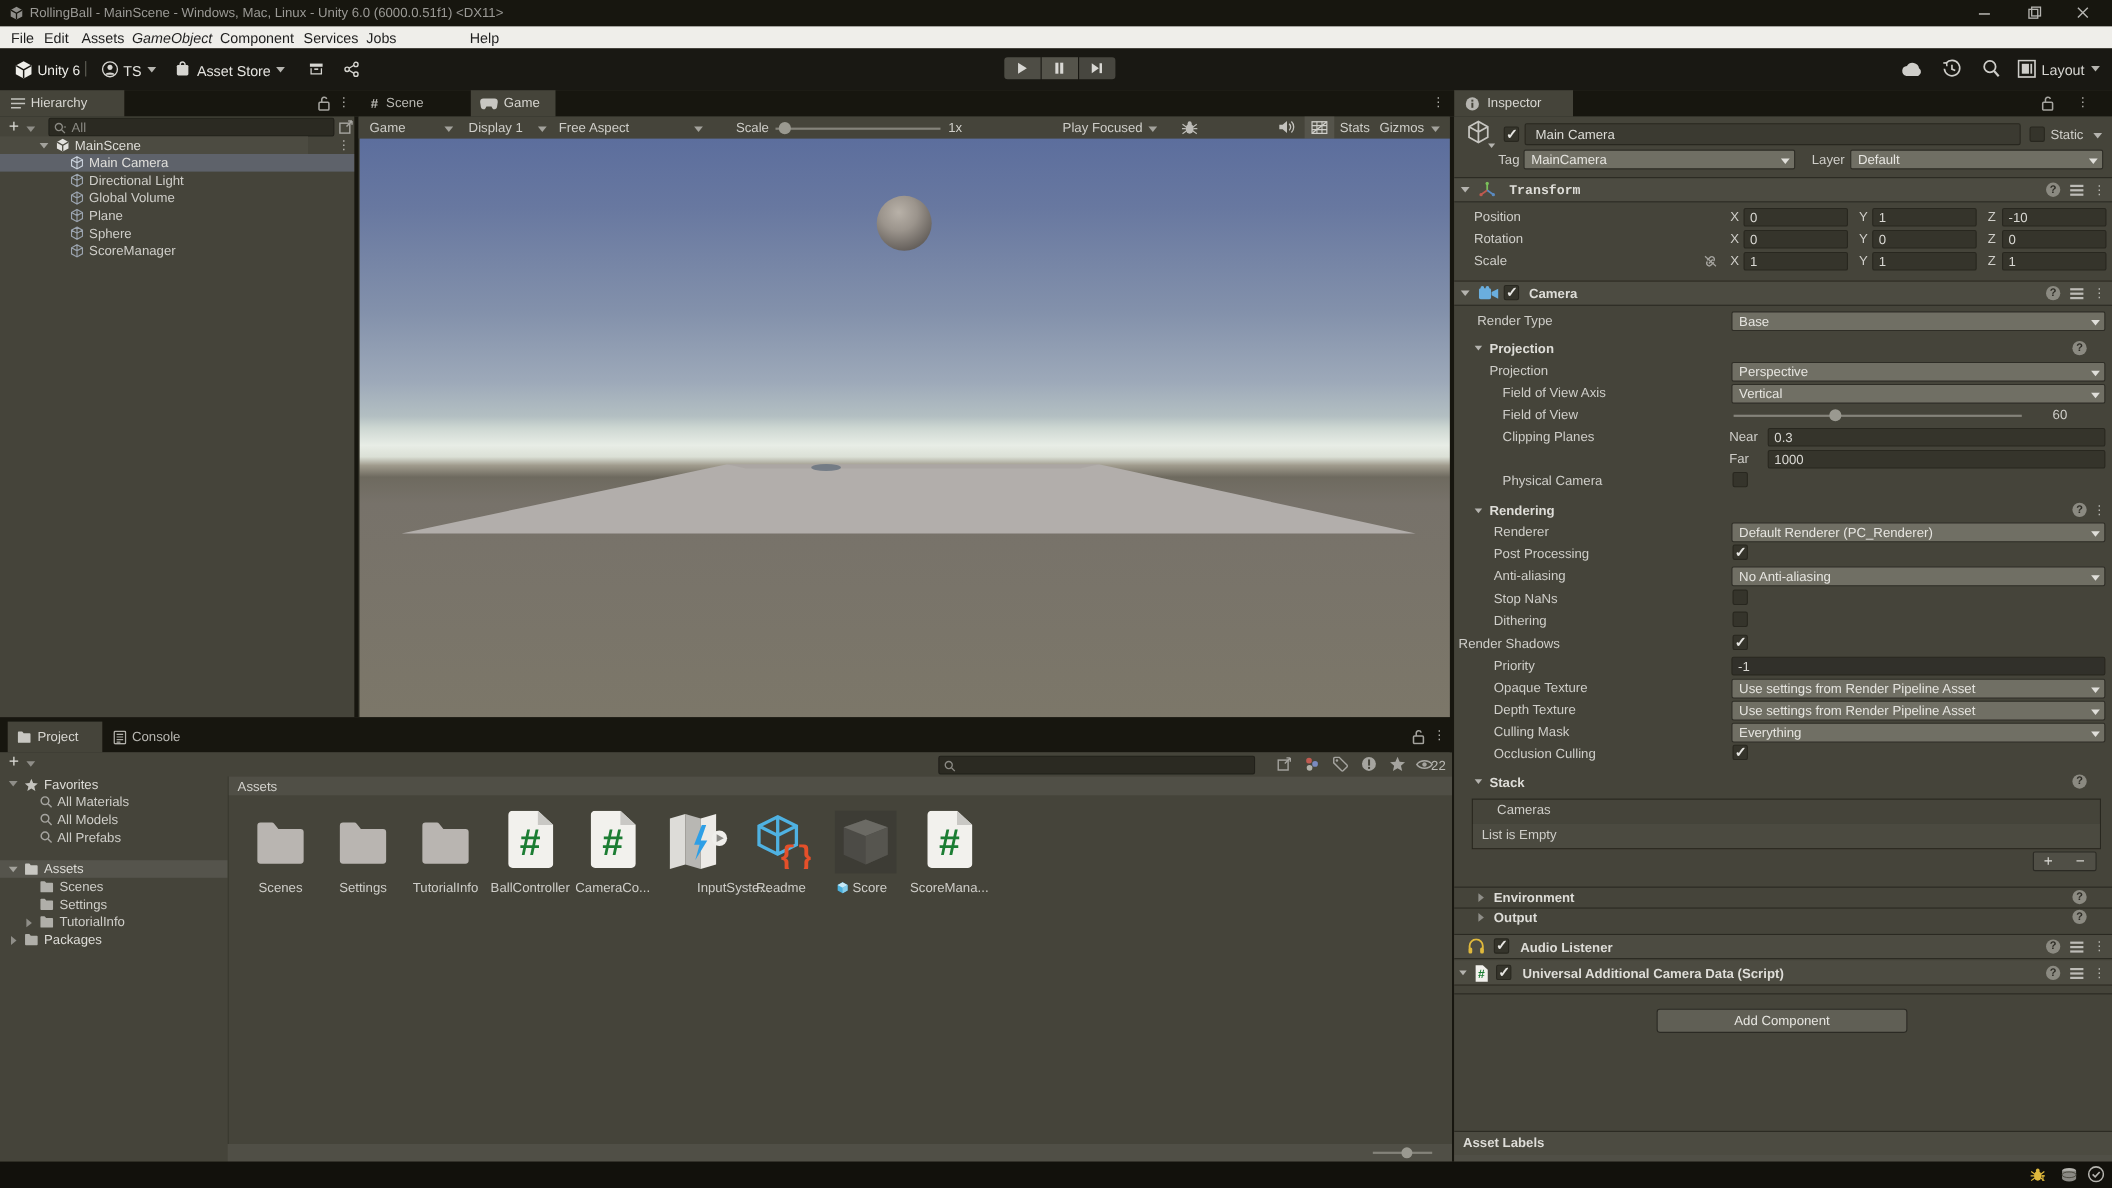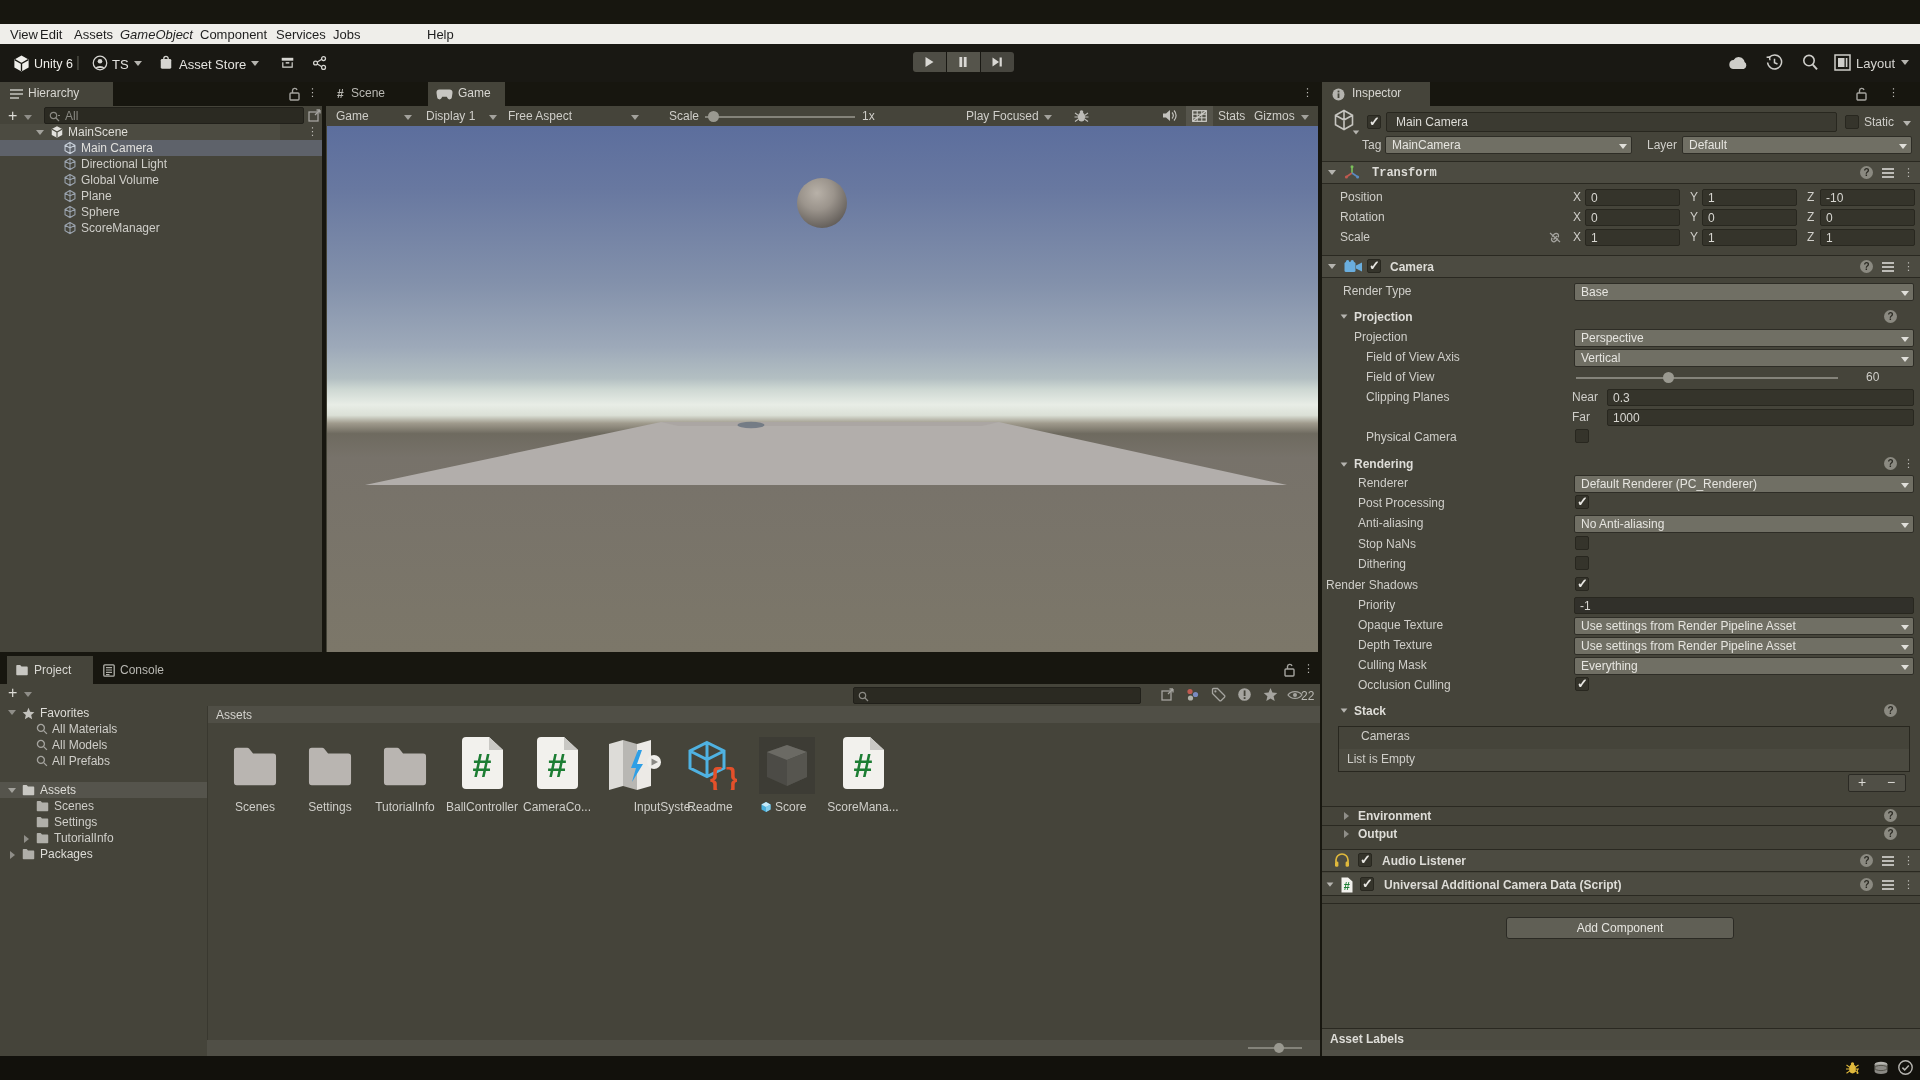--- a/index.html
+++ b/index.html
@@ -28,24 +28,37 @@
         border-right:4px solid transparent; border-top:5px solid #b5b4af; vertical-align:middle; }
   .arrow-r { display:inline-block; width:0; height:0; border-top:4px solid transparent;
         border-bottom:4px solid transparent; border-left:5px solid #8f8e88; vertical-align:middle; }
   .seclbl { font-weight:bold; color:#deddd8; }
 </style>
 </head>
 <body>
 <div id="stage">
 
   <div class="abs bar-dark" style="left:0;top:0;width:1920px;height:24px;"></div>
+  <div class="abs" id="titlebar-content" style="left:0;top:0;width:1920px;height:24px;">
+    <svg class="abs" style="left:8px;top:5px;" width="14" height="14" viewBox="0 0 24 24">
+      <path fill="#8f8e8a" d="M12 2 L21 7 V17 L12 22 L3 17 V7 Z"></path>
+      <path d="M3.4 7.2 L12 12 L20.6 7.2 M12 12 V21.6" stroke="#17160f" stroke-width="2" fill="none"></path>
+    </svg>
+    <span class="abs" style="left:27px;top:4px;font-size:12px;color:#9b9a96;">RollingBall - MainScene - Windows, Mac, Linux - Unity 6.0 (6000.0.51f1) &lt;DX11&gt;</span>
+    <svg class="abs" style="left:1797px;top:5px;" width="112" height="14" viewBox="0 0 112 14">
+      <rect x="2" y="7" width="10" height="1.4" fill="#b5b4b0"></rect>
+      <rect x="47.5" y="3.5" width="8" height="8" fill="none" stroke="#b5b4b0" stroke-width="1.2"></rect>
+      <rect x="50" y="1.5" width="8" height="8" fill="none" stroke="#b5b4b0" stroke-width="1.2"></rect>
+      <path d="M92 2 L101 11 M101 2 L92 11" stroke="#b5b4b0" stroke-width="1.3"></path>
+    </svg>
+  </div>
 
   <div class="abs" style="left:0;top:24px;width:1920px;height:20px;background:#efeeea;"></div>
   <div class="abs" id="menubar-content" style="left:0;top:24px;width:1920px;height:20px;font-size:13px;color:#1e1e1e;">
-    <span class="abs" style="left:10px;top:3px;">View</span>
+    <span class="abs" style="left:10px;top:3px;">File</span>
     <span class="abs" style="left:40px;top:3px;">Edit</span>
     <span class="abs" style="left:74px;top:3px;">Assets</span>
     <span class="abs" style="left:120px;top:3px;font-style:italic;">GameObject</span>
     <span class="abs" style="left:200px;top:3px;">Component</span>
     <span class="abs" style="left:276px;top:3px;">Services</span>
     <span class="abs" style="left:333px;top:3px;">Jobs</span>
     <span class="abs" style="left:388px;top:3px;margin-top:17px;">Window</span>
     <span class="abs" style="left:427px;top:3px;">Help</span>
   </div>
 

